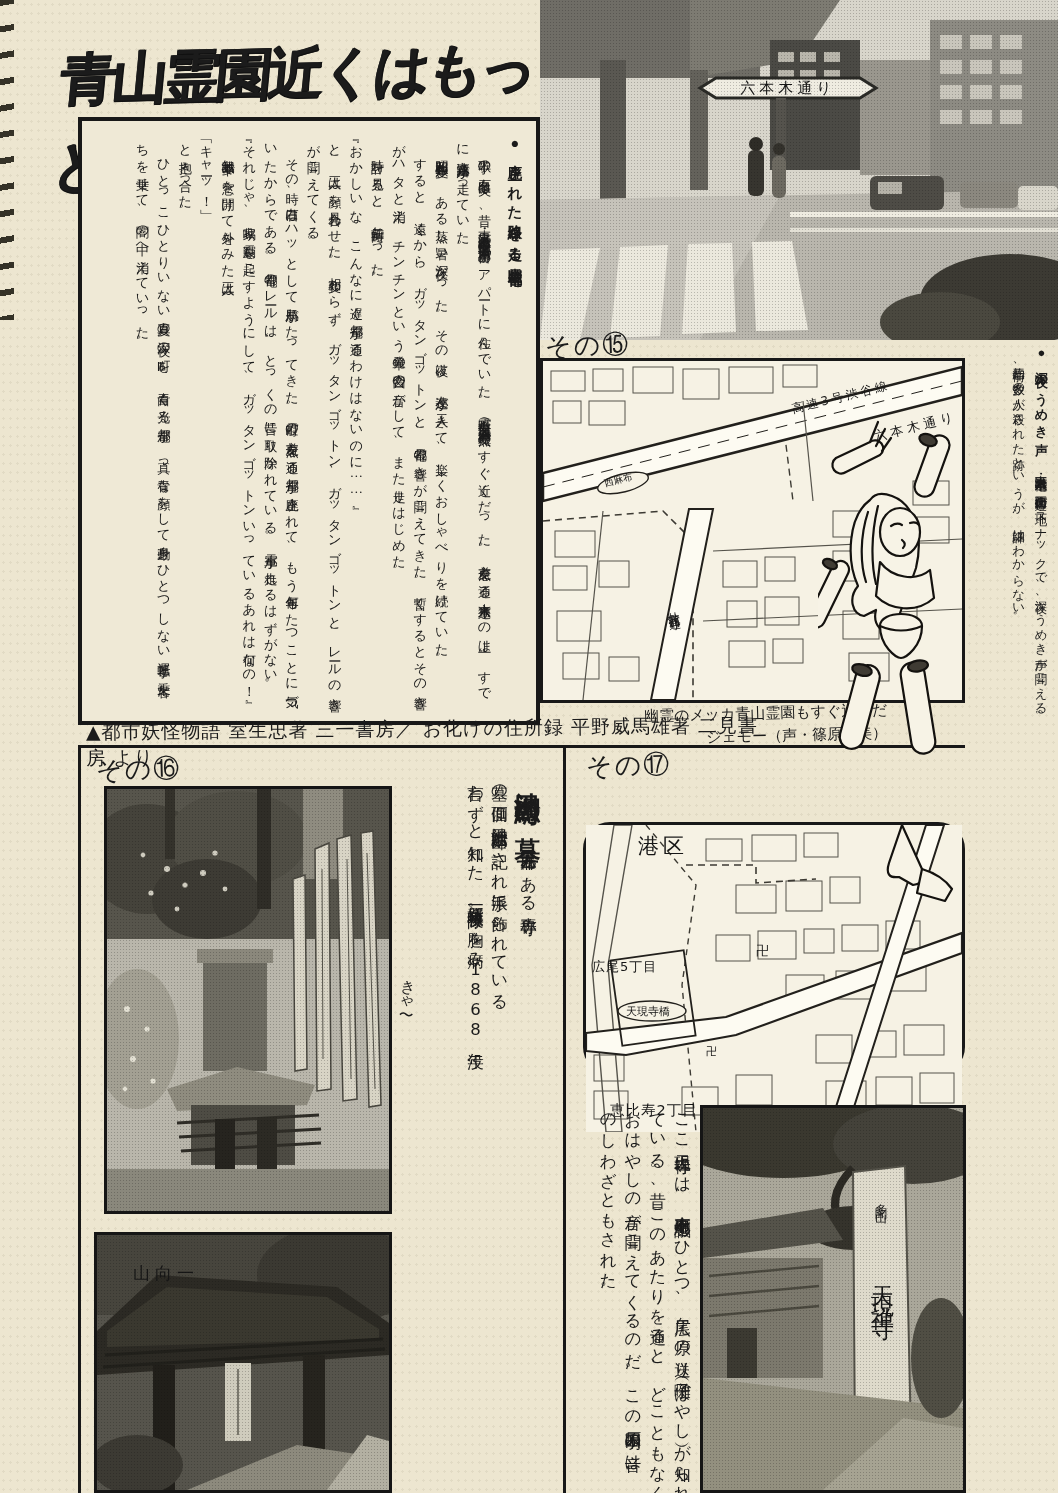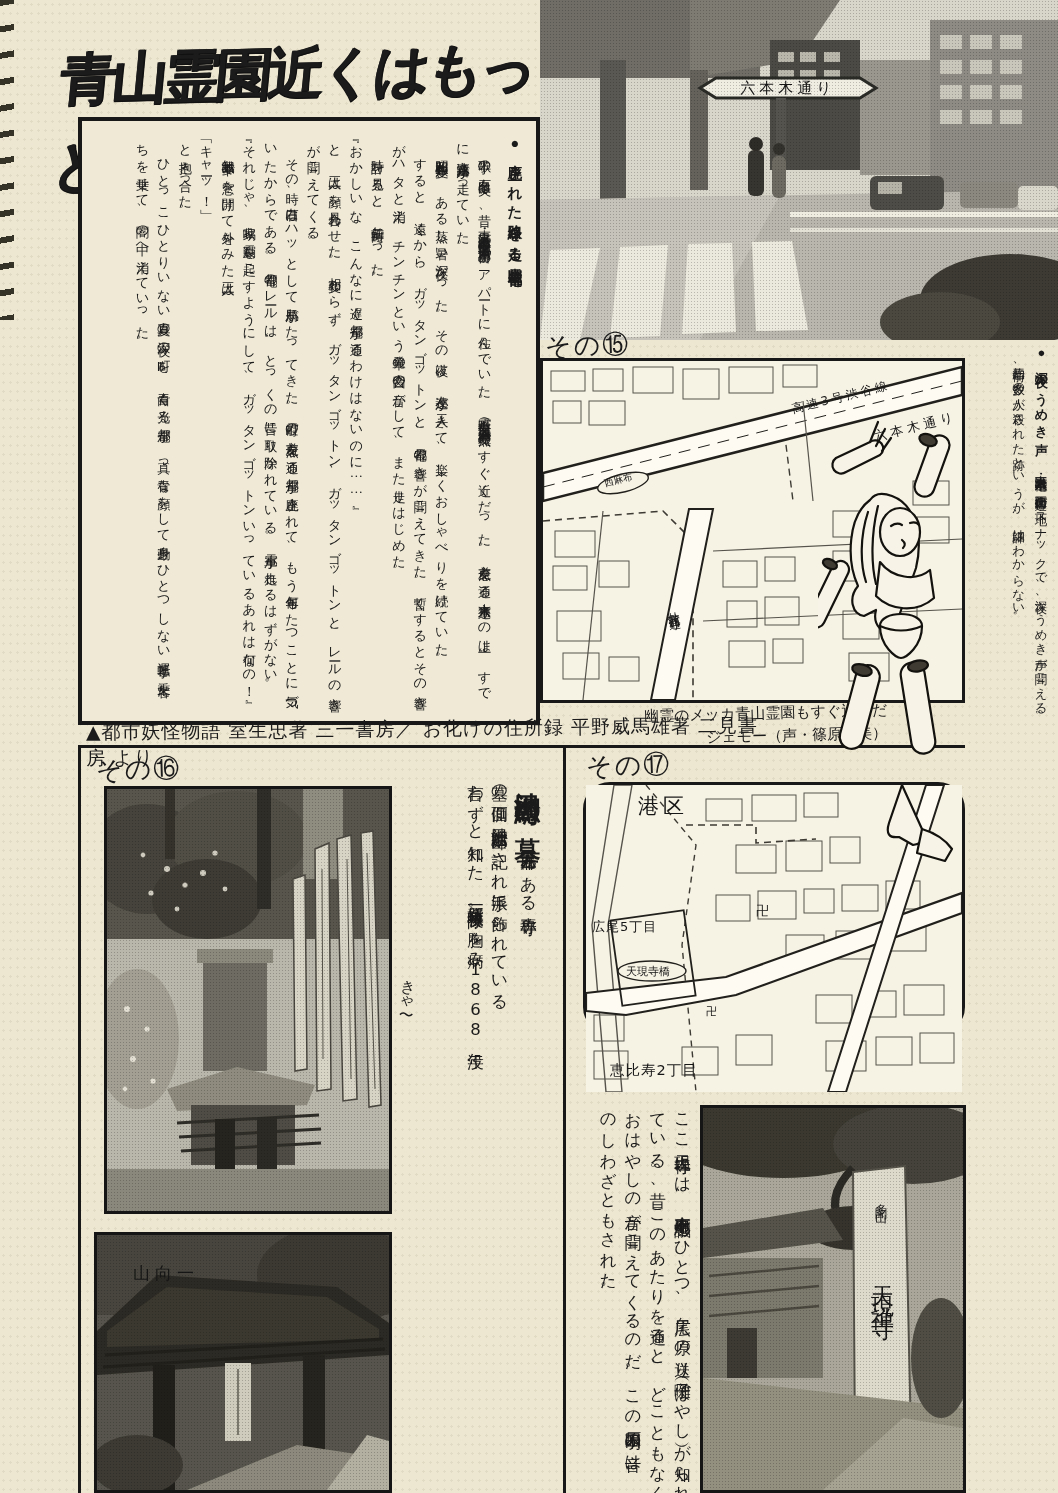--- a/index.html
+++ b/index.html
@@ -355,21 +355,21 @@
       </g>
 
     <polygon points="90,255 200,210 292,224 292,255" fill="#8d8a7d"></polygon>
     <polygon points="230,255 270,200 292,206 292,255" fill="#b3b0a2"></polygon>
     <ellipse cx="40" cy="230" rx="46" ry="30" fill="#3c3a33"></ellipse>
   </svg>
 </div>
 
 <div class="abs hand sec-label" style="left:586px;top:748px;">その⑰</div>
 
-<div class="abs mapbox" style="left:583px;top:782px;width:382px;height:252px;border-radius:27px;">
+<div class="abs mapbox" style="left:583px;top:822px;width:382px;height:252px;border-radius:27px;">
   <svg width="376" height="307" viewBox="0 0 376 307">
     <rect width="376" height="307" fill="#f6f2e4"></rect>
 
     <g fill="none" stroke="#55534b" stroke-width="1">
       <rect x="120" y="14" width="36" height="22"></rect>
         <rect x="166" y="10" width="44" height="26"></rect>
         <rect x="218" y="8" width="34" height="24"></rect>
       <rect x="150" y="60" width="40" height="28"></rect>
         <rect x="200" y="56" width="36" height="30"></rect>
         <rect x="244" y="52" width="30" height="26"></rect>

